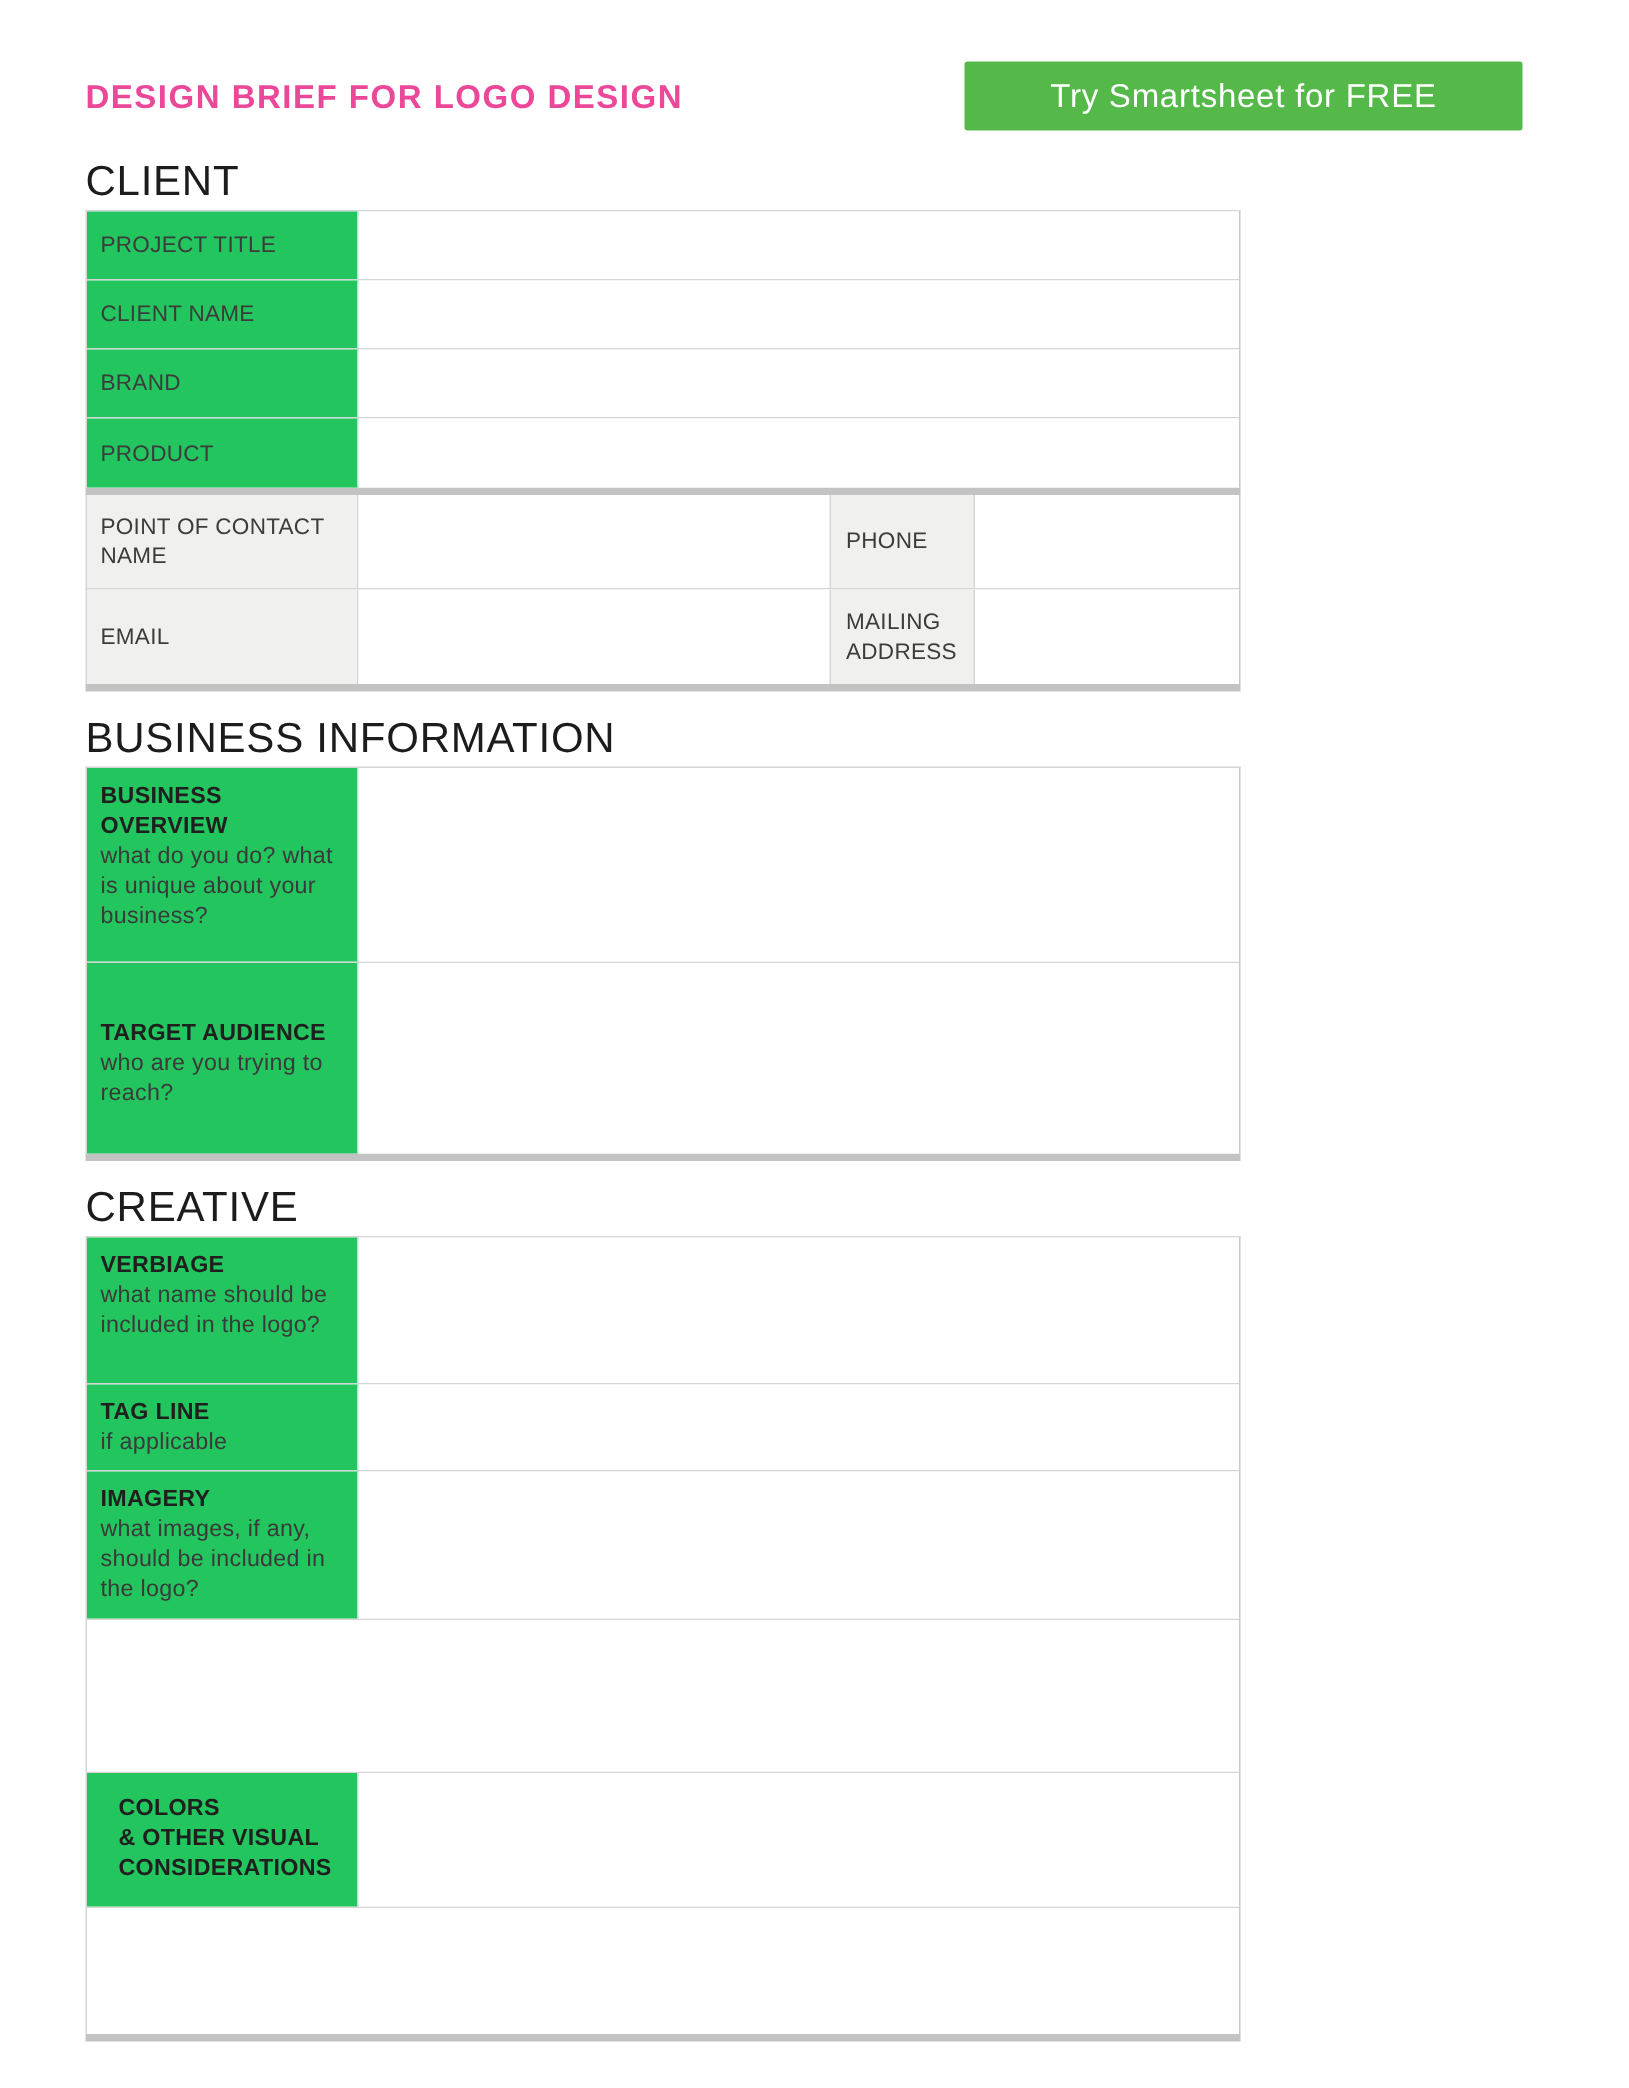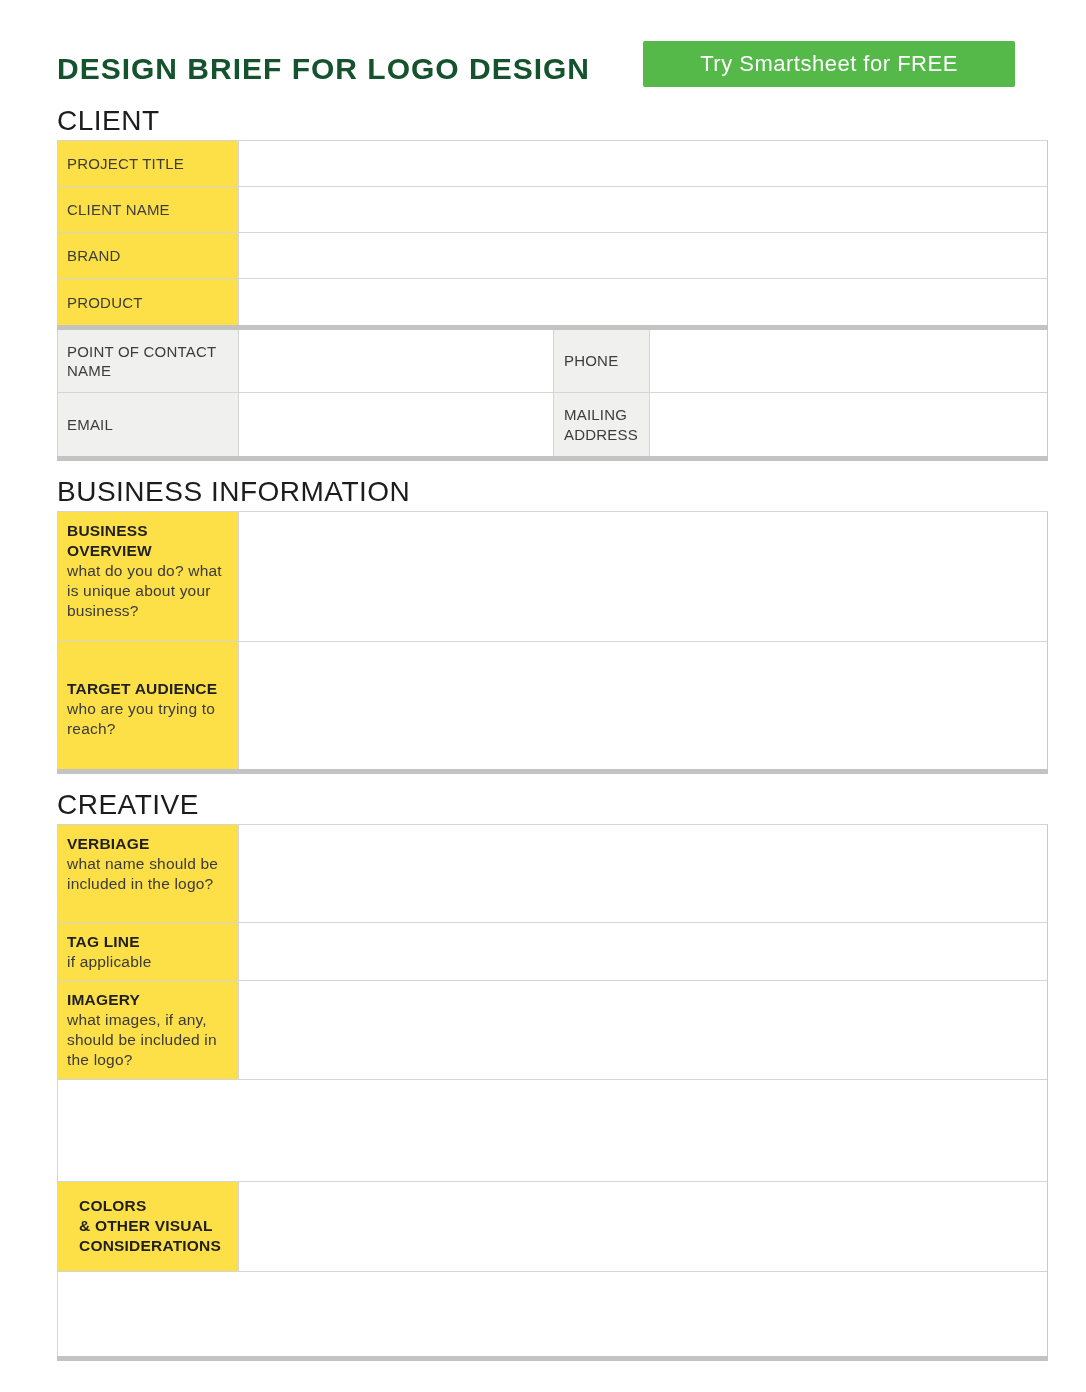--- a/index.html
+++ b/index.html
@@ -9,54 +9,54 @@
     font-family: "Liberation Sans", sans-serif;
     color: #333333;
     position: relative;
     overflow: hidden;
   }
   .page { position: relative; width: 1086px; height: 1392px; }
 
   
   .doc-title {
     position: absolute; left: 57px; top: 52px;
-    font-size: 30px; font-weight: bold; color: #14532d;
+    font-size: 22px; font-weight: bold; color: #ec4899;
     letter-spacing: 1px; white-space: nowrap;
   }
   .cta-button {
     position: absolute; left: 643px; top: 41px;
     width: 372px; height: 46px;
     background: #55b94a; color: #ffffff;
     font-family: "Liberation Sans", sans-serif;
     font-size: 22px; letter-spacing: 0.5px;
     border: none; border-radius: 2px;
     display: flex; align-items: center; justify-content: center;
     cursor: pointer;
   }
 
   
-  .content { position: absolute; left: 57px; top: 0; width: 991px; }
+  .content { position: absolute; left: 57px; top: 0; width: 770px; }
   .header-space { height: 106px; }
 
   .section-heading {
     font-size: 28px; font-weight: 400; color: #1c1c1c;
     letter-spacing: 0.5px; line-height: 30px; margin-bottom: 4px;
     white-space: nowrap;
   }
   .section-gap { height: 16px; }
 
   
   .tbl { border-top: 1px solid #d5d5d5; border-left: 1px solid #d5d5d5; border-right: 1px solid #c9c9c9; }
   .tbl-no-top { border-top: none; }
   .row { display: flex; border-bottom: 1px solid #d5d5d5; }
   .row:last-child { border-bottom: none; }
 
   .label-cell {
     width: 181px; flex: 0 0 181px;
-    background: #fde047;
+    background: #22c55e;
     border-right: 1px solid #d5d5d5;
     padding: 8px 8px 8px 9px;
     font-size: 15px; color: #3c3c3c; letter-spacing: 0.2px;
     line-height: 19px;
   }
   .label-center { display: flex; align-items: center; }
   .neutral .label-cell { background: #f0f0ef; }
 
   .value-cell { flex: 1 1 auto; background: #ffffff; }
 

